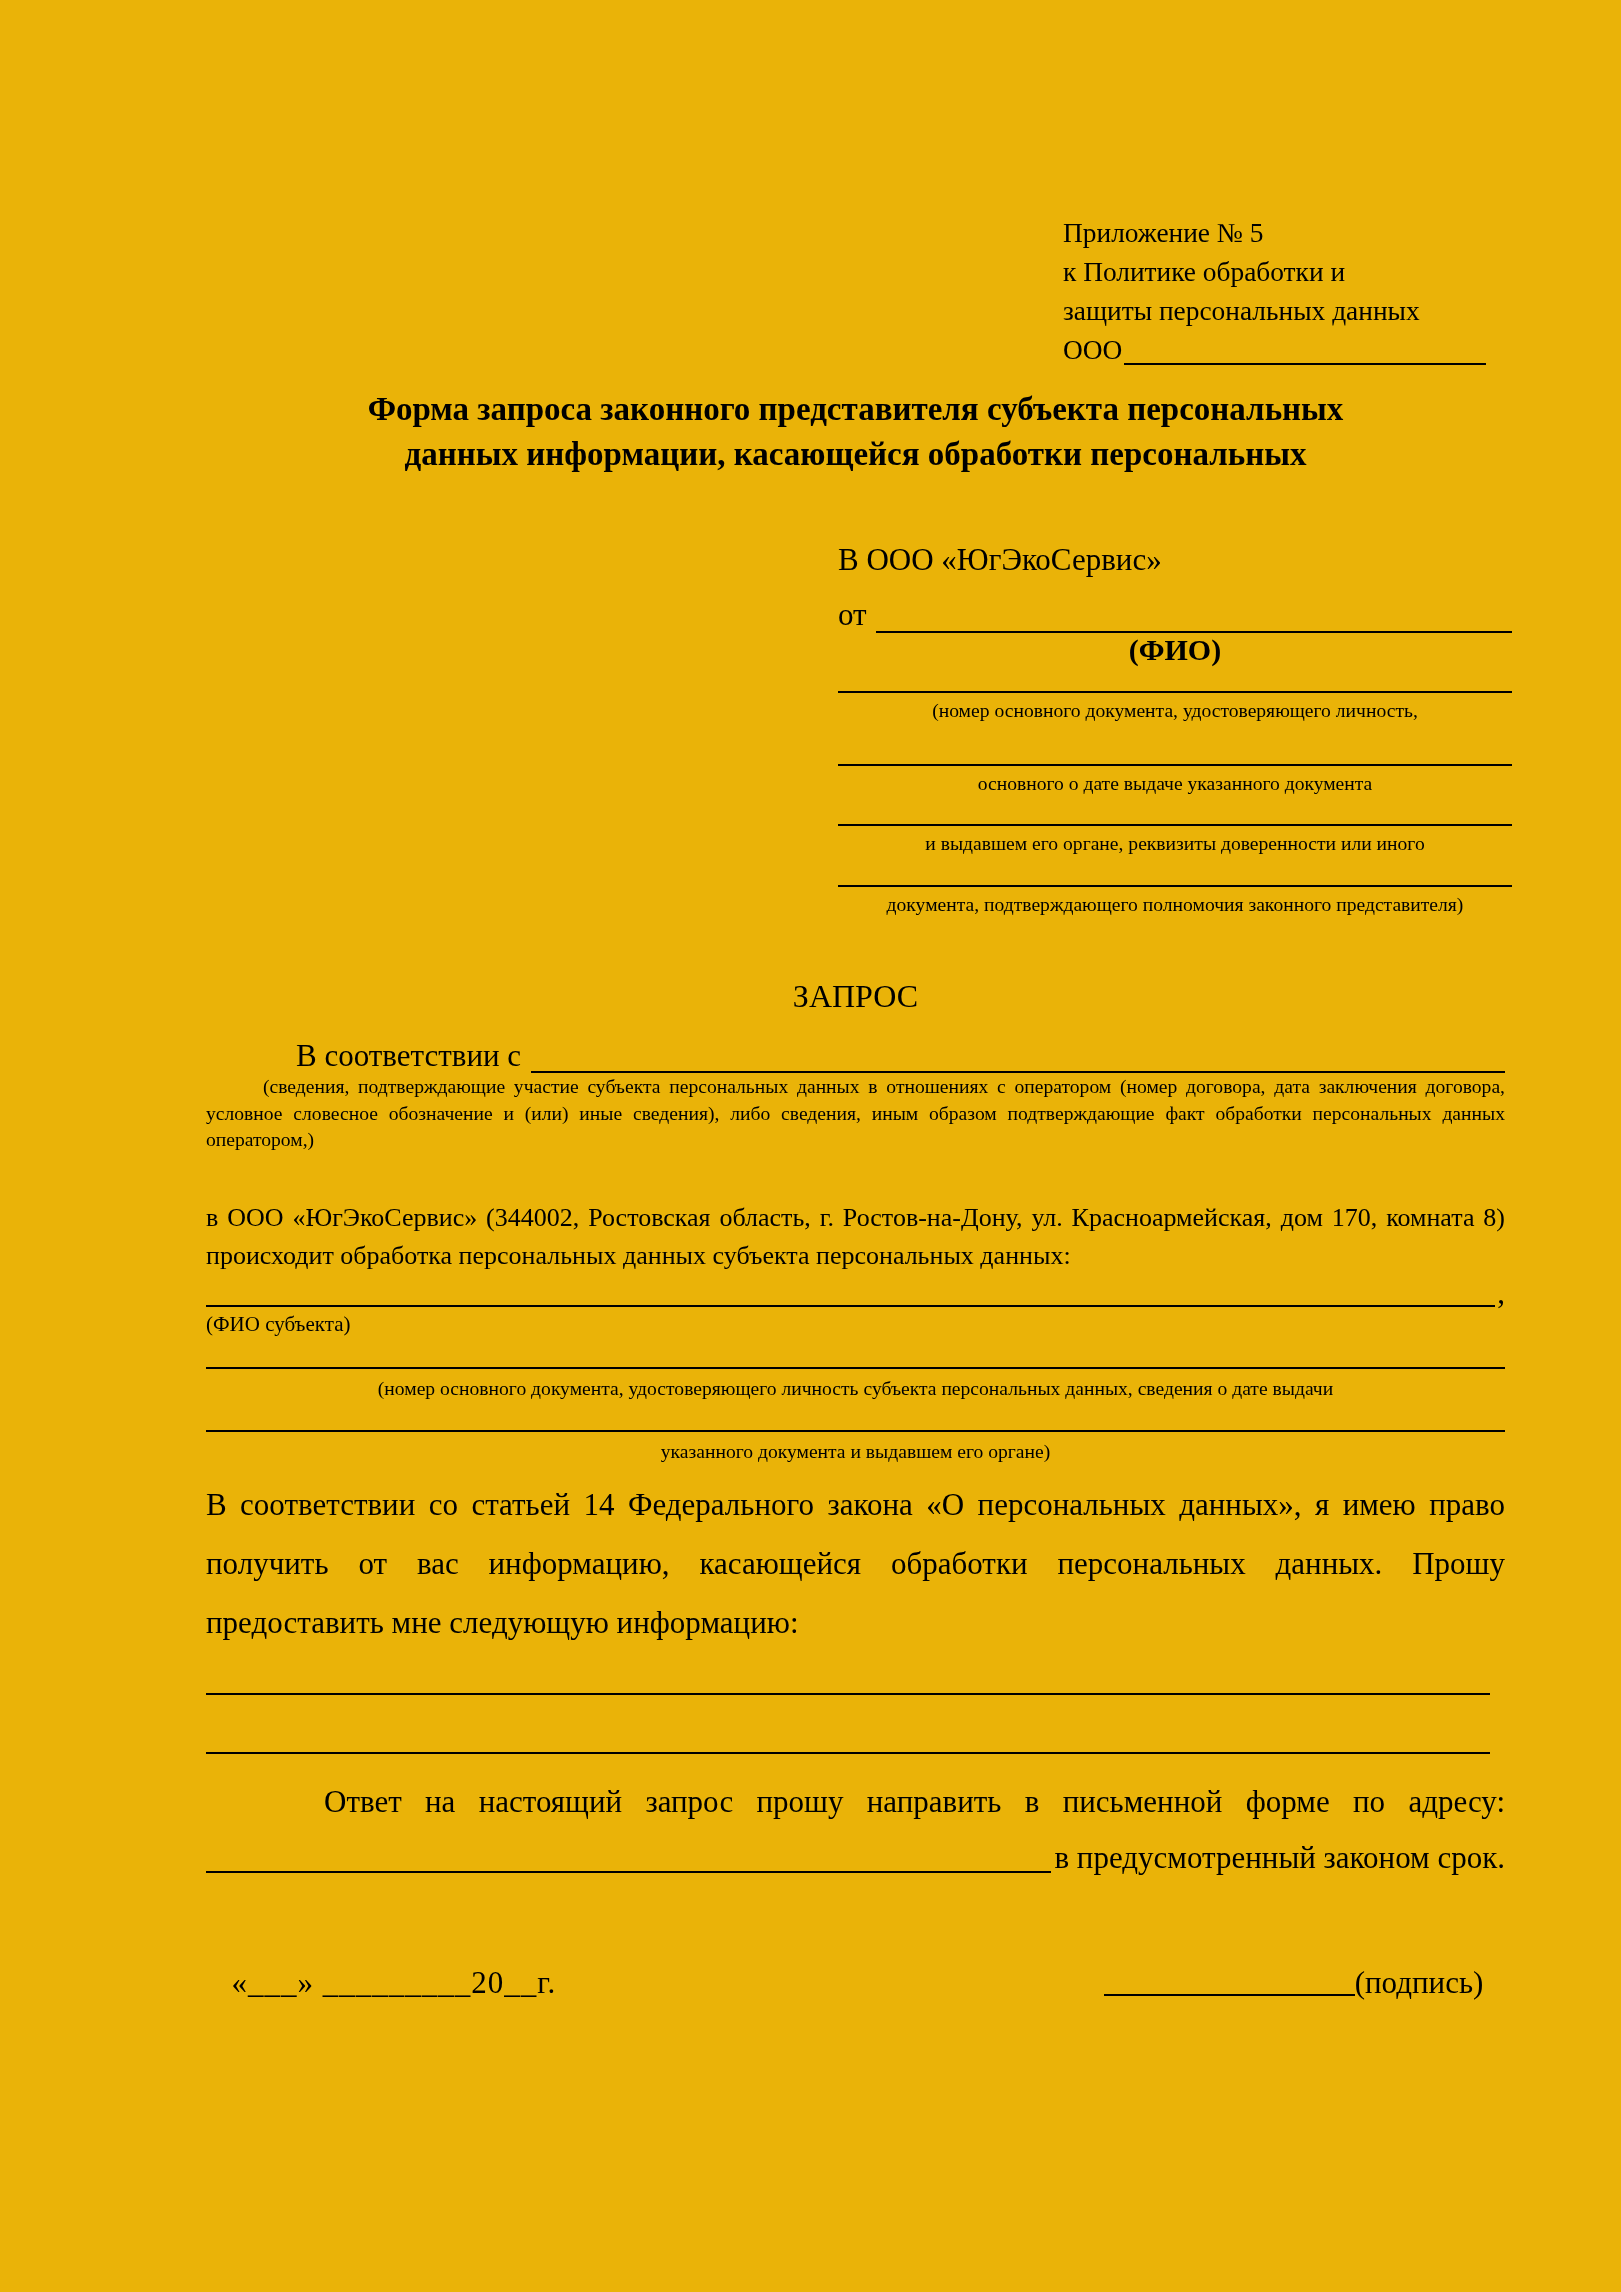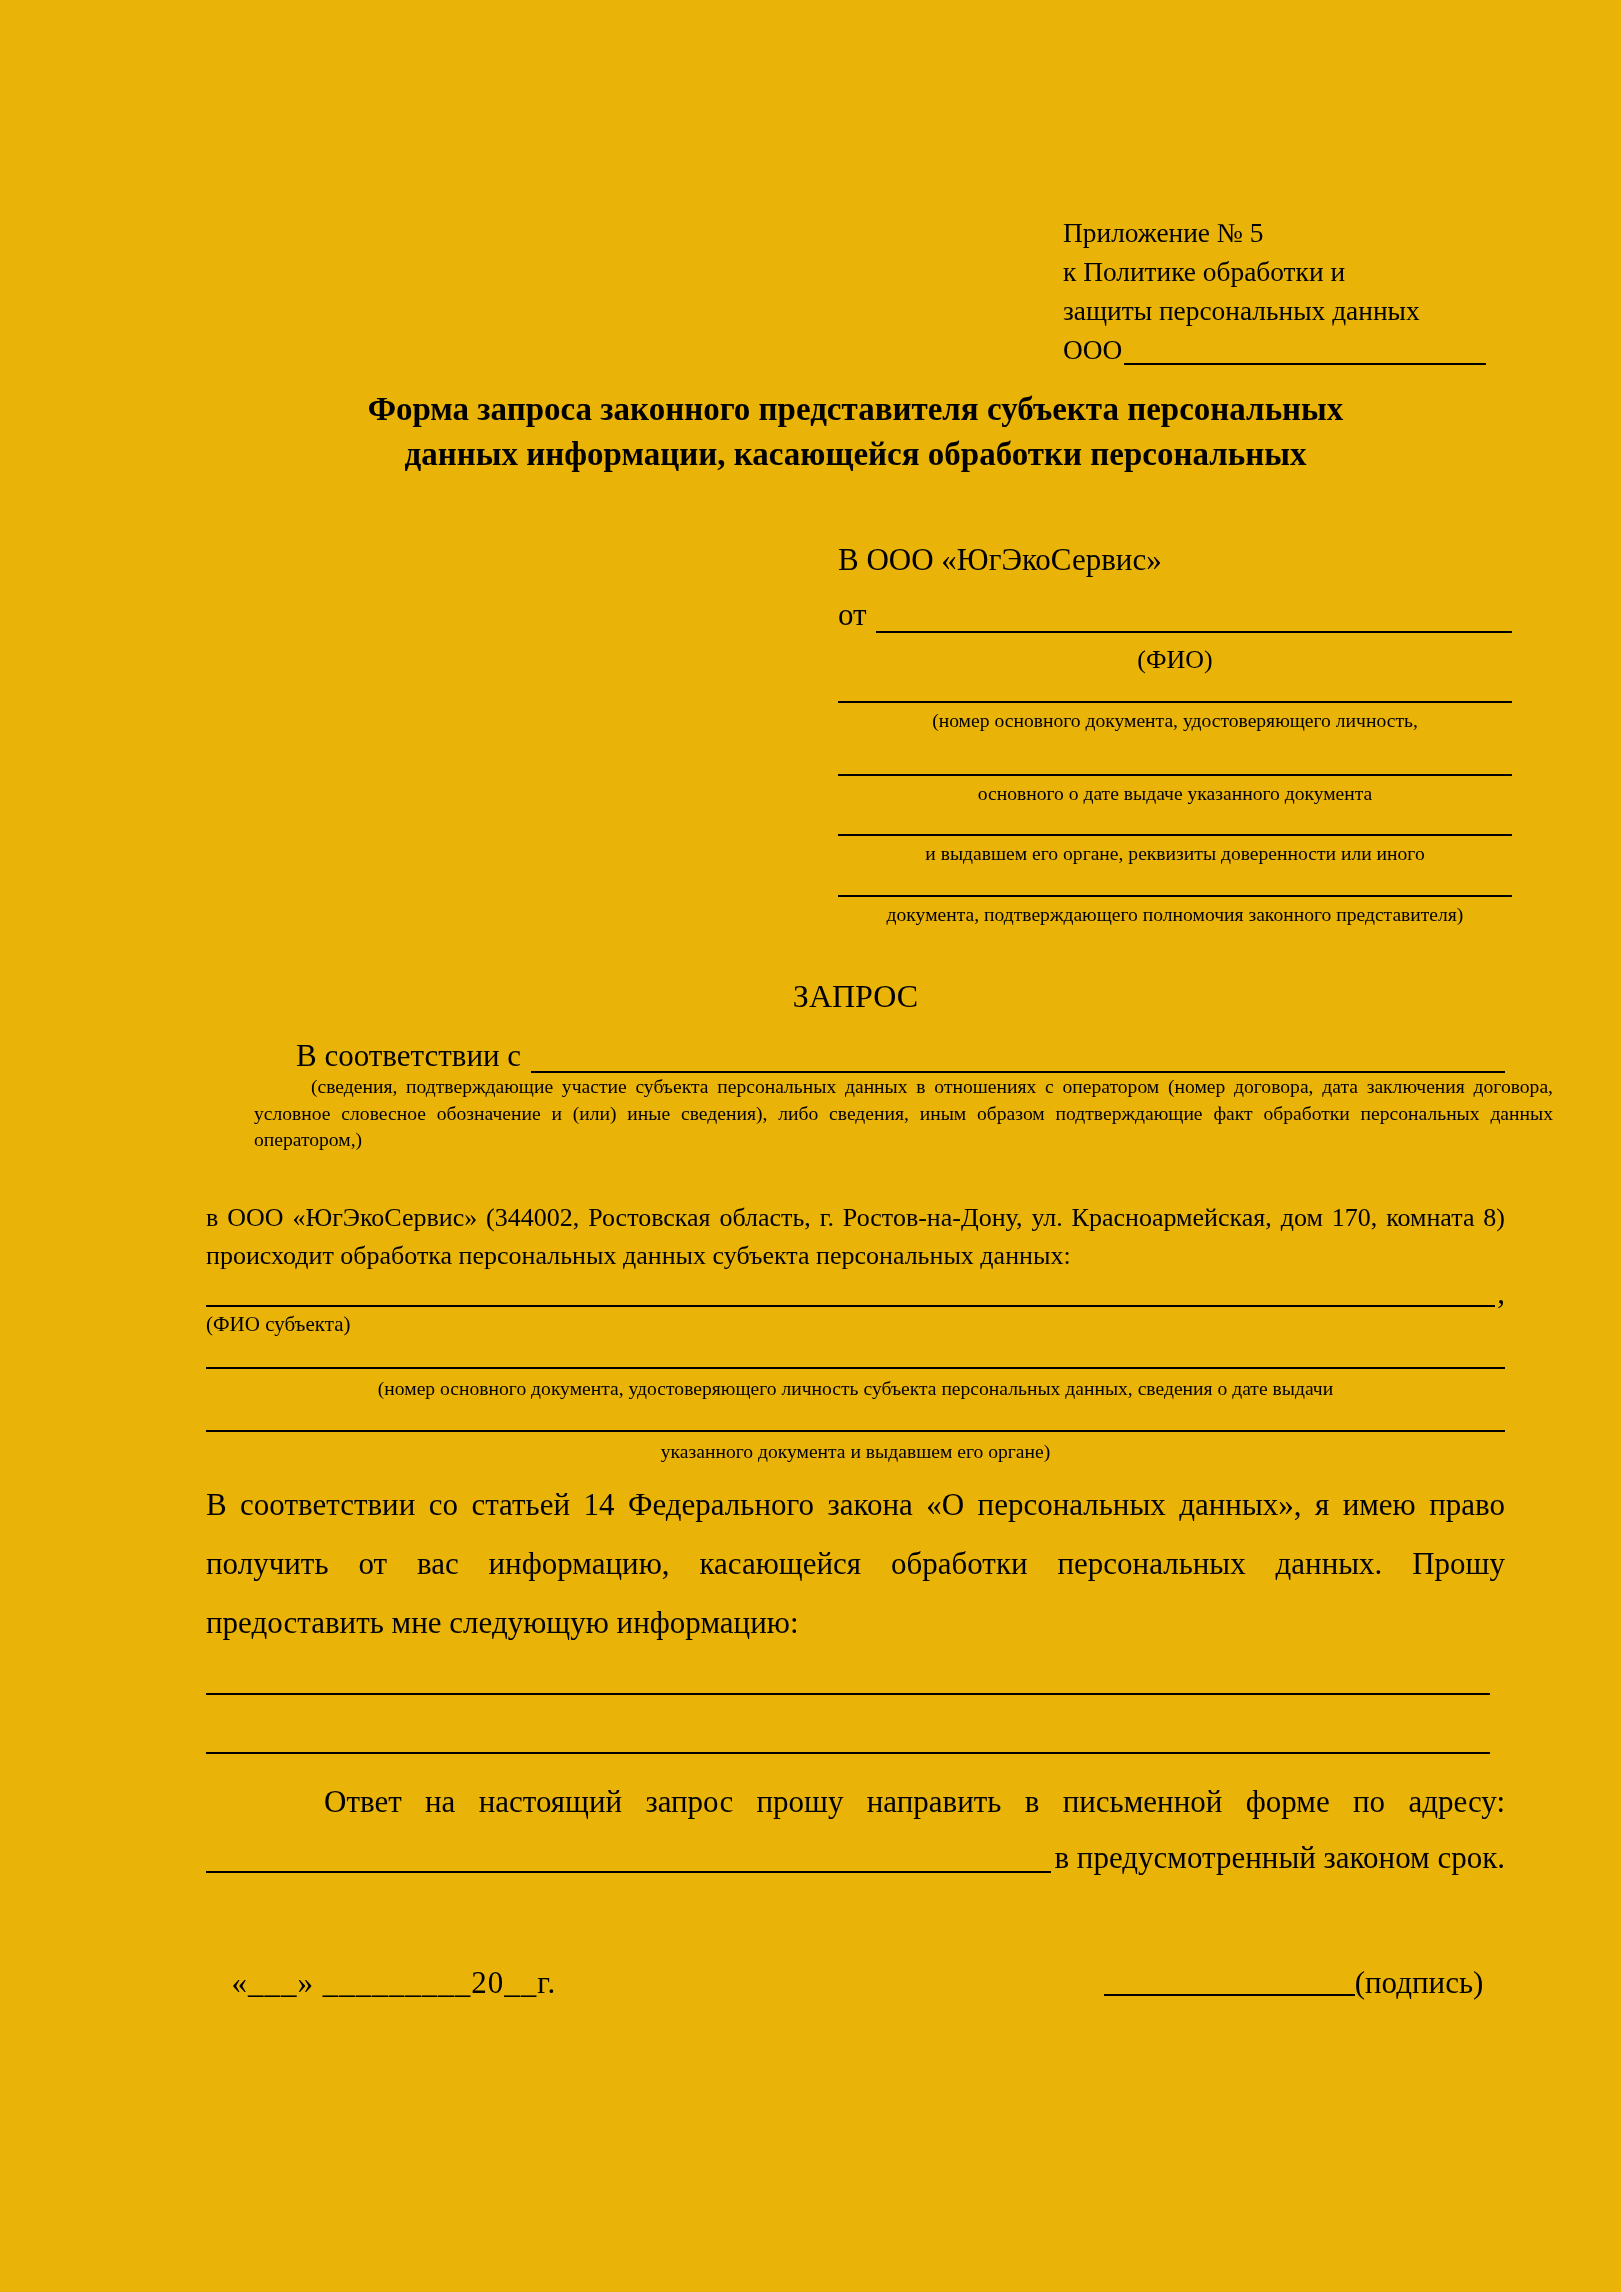--- a/index.html
+++ b/index.html
@@ -20,35 +20,35 @@
   
   .title { left:206px; top:387px; width:1299px; text-align:center;
            font-weight:bold; font-size:33px; line-height:45px; }
 
   
   .addressee { left:838px; top:539px; width:674px; font-size:31px; }
   .addr-to { line-height:41px; }
   .from-row { display:flex; align-items:flex-end; margin-top:13.7px; height:39px; }
   .from-fill { flex:1; border-bottom:2.9px solid #000; margin-left:9.8px; }
   .cap { text-align:center; font-size:19.6px; line-height:26.5px; }
-  .cap-fio { font-size:26px; line-height:29px; margin-top:12px; text-align:center; }
+  .cap-fio { font-size:30px; line-height:29px; margin-top:2px; text-align:center;font-weight:bold; }
   .field-line { border-bottom:2.9px solid #000; height:0; }
   .f1 { margin-top:27.4px; } .f2 { margin-top:40px; } .f3 { margin-top:26.5px; } .f4 { margin-top:27.4px; }
   .field .cap { margin-top:4.9px; }
 
   
   .zapros { left:206px; top:978px; width:1299px; text-align:center; font-size:32px; }
 
   
   .acc-row { left:206px; top:1035px; width:1299px; display:flex; align-items:flex-end;
              font-size:31px; height:39px; }
   .acc-lead { padding-left:90px; white-space:nowrap; }
   .acc-fill { flex:1; border-bottom:2px solid #000; margin-left:9.8px; margin-bottom:1px; }
   .acc-cap { left:206px; top:1074px; width:1299px; font-size:19.6px; line-height:26.5px;
-             text-align:justify; text-indent:57px;margin-left:48px; }
+             text-align:justify; text-indent:57px; }
 
   .proc { left:206px; top:1199px; width:1299px; font-size:26px; line-height:38px; text-align:justify; }
 
   
   .subject { left:206px; top:1272px; width:1299px; font-size:31px; }
   .subj-row { display:flex; align-items:flex-end; height:35px; }
   .subj-fill { flex:1; border-bottom:2.9px solid #000; }
   .subj-comma { line-height:29px; padding-left:2px; }
   .subj-cap-fio { font-size:21px; line-height:29px; margin-top:2.9px; text-align:left; }
   .subj-line2 { margin-top:28px; border-bottom:2.9px solid #000; height:0; }

